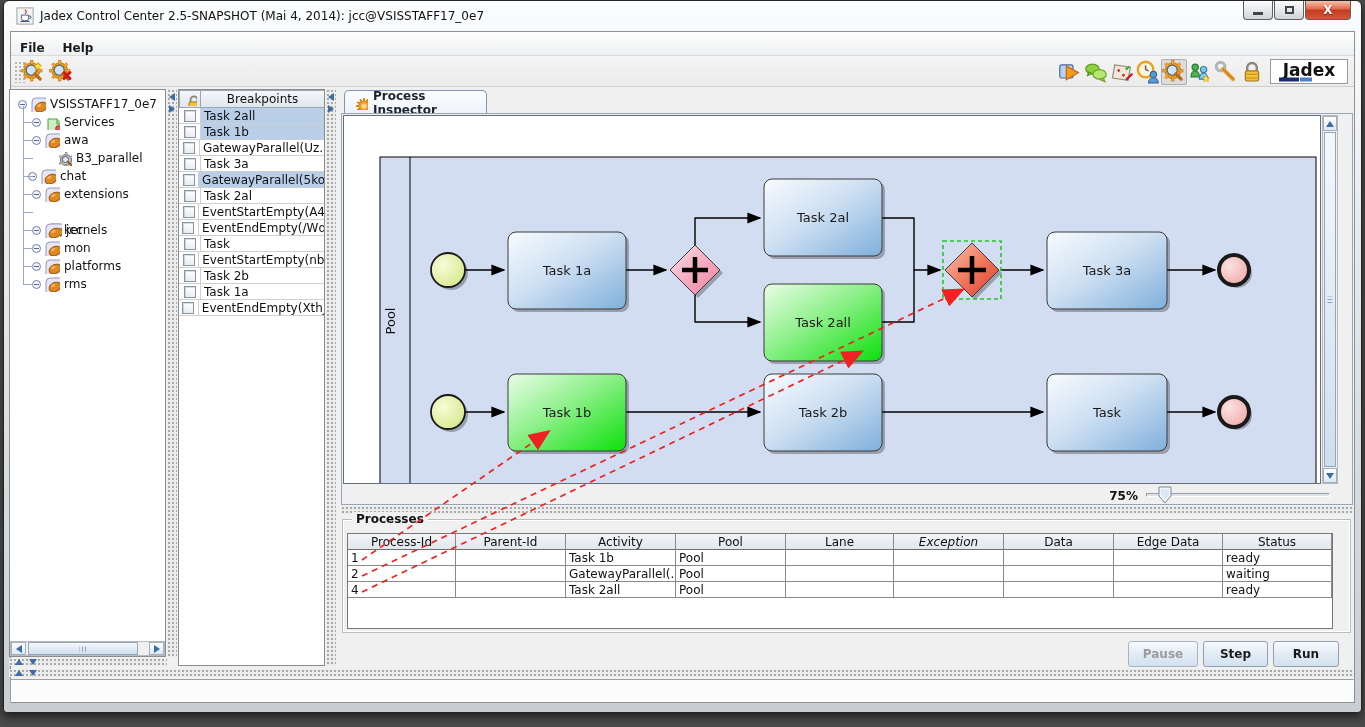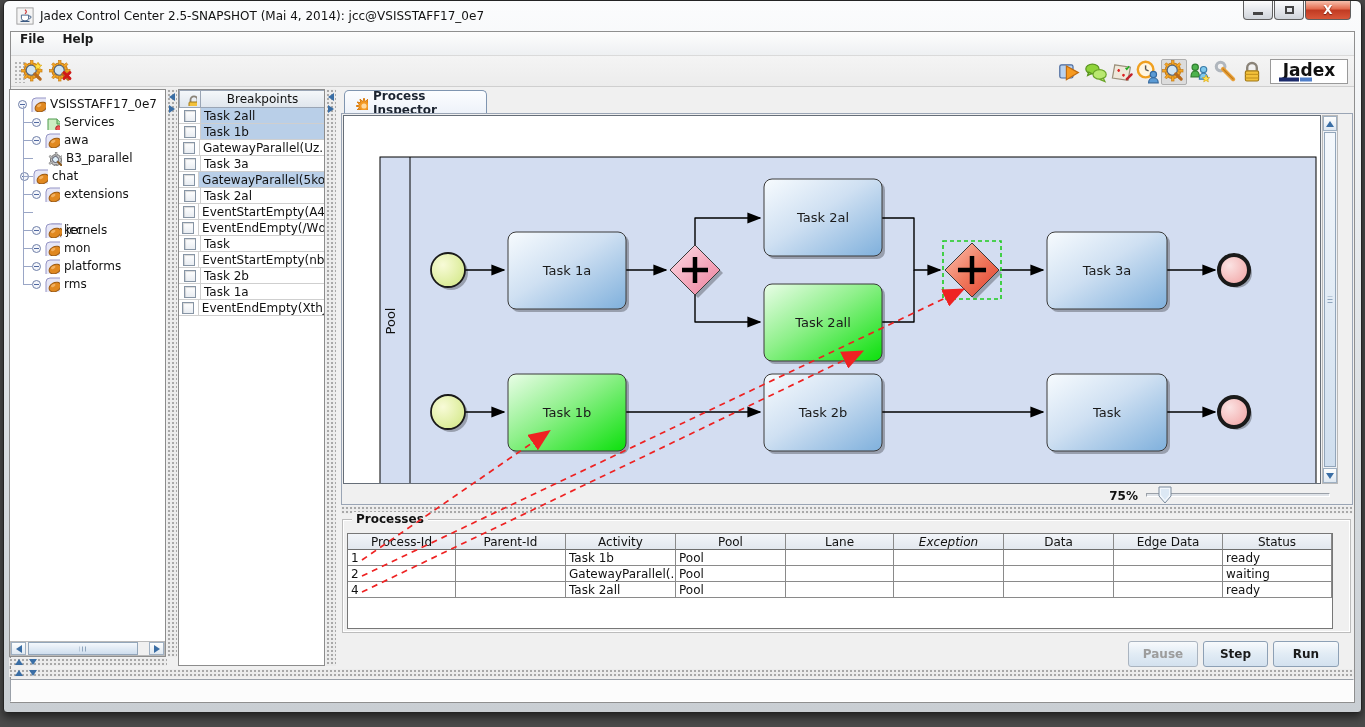--- a/index.html
+++ b/index.html
@@ -14,21 +14,21 @@
   .win-btns { top:1px; right:14px; display:flex; }
   .win-btn { width:30px; height:19px; border:1px solid #5f5f5f; border-top:none; border-radius:0 0 4px 4px;
     background:linear-gradient(#fdfdfd,#e8eaee 45%,#cfd4da); display:flex; align-items:center; justify-content:center;
     font-size:10px; color:#333; margin-left:1px; }
   .win-btn.close { width:46px; background:linear-gradient(#f7c0ad,#e2694c 45%,#c03a22 50%,#d9573a); color:#fff; font-weight:bold; font-size:12px; text-shadow:0 1px 1px #7c1d0d; }
   .glyph-min { width:10px; height:3px; background:#444; margin-top:6px; }
   .glyph-max { width:9px; height:8px; border:2px solid #444; }
 
   .client { left:10px; top:31px; width:1345px; height:672px; background:#f0f0f0; border:1px solid #8f8f8f; }
 
-  .menubar { left:11px; top:32px; width:1343px; height:24px; background:linear-gradient(#fdfdfd,#eef0f2); border-bottom:1px solid #dadada; display:flex; align-items:flex-start; }
+  .menubar { left:11px; top:32px; width:1343px; height:24px; background:linear-gradient(#fdfdfd,#eef0f2); border-bottom:1px solid #dadada; display:flex; align-items:flex-end; }
   .menu-item { padding:0 9px; font-size:12px; font-weight:bold; color:#1a1a1a; }
 
   .toolbar { left:11px; top:56px; width:1343px; height:31px; background:linear-gradient(#f4f4f4,#ececec); border-bottom:1px solid #cfcfcf; }
   .tb-grip { left:14px; top:61px; width:12px; height:22px;
     background-image:radial-gradient(circle,#b5b5b5 1px,transparent 1.2px); background-size:4px 4px; }
   .tb-icon { width:26px; height:26px; display:flex; align-items:center; justify-content:center; }
   .tb-icon.sel { background:#dcdcdc; border:1px solid #aeaeae; border-radius:2px; }
   .logo-box { left:1270px; top:59px; width:78px; height:25px; background:#fff; border:1px solid #9a9a9a; display:flex; align-items:center; justify-content:center; }
 
   
@@ -266,38 +266,38 @@
       <span class="toggle"></span>
       <span class="tree-ico">
         <svg width="15" height="15" viewBox="15">
           <rect x="1" y="1" width="18" height="18" rx="4" fill="#e7e7f6" stroke="#9595c5"></rect>
           <ellipse cx="10" cy="10" rx="6.2" ry="4.4" fill="#e08820" stroke="#9c5a10" transform="rotate(-28 10 10)"></ellipse>
           <ellipse cx="8.2" cy="8.4" rx="2.4" ry="1.4" fill="#f2b060" transform="rotate(-28 8.2 8.4)"></ellipse>
         </svg>
       </span>
       <span>awa</span>
     </div>
-    <div class="tree-row" style="left: 22px; top: 59px;">
+    <div class="tree-row" style="left: 32px; top: 59px;">
       <span style="width:11px; display:inline-block;"></span>
       <span class="tree-ico">
         <svg width="15" height="15" viewBox="15">
           <circle cx="9" cy="9" r="5.5" fill="#c9c9c9" stroke="#6e6e6e"></circle>
           <rect x="8.2" y="1.4" width="1.8" height="3" fill="#c9c9c9" stroke="#6e6e6e" stroke-width="0.5" transform="rotate(0 9 9)"></rect>
           <rect x="8.2" y="1.4" width="1.8" height="3" fill="#c9c9c9" stroke="#6e6e6e" stroke-width="0.5" transform="rotate(60 9 9)"></rect>
           <rect x="8.2" y="1.4" width="1.8" height="3" fill="#c9c9c9" stroke="#6e6e6e" stroke-width="0.5" transform="rotate(120 9 9)"></rect>
           <rect x="8.2" y="1.4" width="1.8" height="3" fill="#c9c9c9" stroke="#6e6e6e" stroke-width="0.5" transform="rotate(180 9 9)"></rect>
           <rect x="8.2" y="1.4" width="1.8" height="3" fill="#c9c9c9" stroke="#6e6e6e" stroke-width="0.5" transform="rotate(240 9 9)"></rect>
           <rect x="8.2" y="1.4" width="1.8" height="3" fill="#c9c9c9" stroke="#6e6e6e" stroke-width="0.5" transform="rotate(300 9 9)"></rect>
           <circle cx="8.5" cy="8.5" r="3" fill="#dff0fa" stroke="#556"></circle>
           <line x1="11" y1="11" x2="15.5" y2="15.5" stroke="#8a5a20" stroke-width="2" stroke-linecap="round"></line>
         </svg>
       </span>
       <span>B3_parallel</span>
     </div>
-    <div class="tree-row" style="left: 10px; top: 77px;">
+    <div class="tree-row" style="left: 18px; top: 77px;">
       <span class="toggle"></span>
       <span class="tree-ico">
         <svg width="15" height="15" viewBox="15">
           <rect x="1" y="1" width="18" height="18" rx="4" fill="#e7e7f6" stroke="#9595c5"></rect>
           <ellipse cx="10" cy="10" rx="6.2" ry="4.4" fill="#e08820" stroke="#9c5a10" transform="rotate(-28 10 10)"></ellipse>
           <ellipse cx="8.2" cy="8.4" rx="2.4" ry="1.4" fill="#f2b060" transform="rotate(-28 8.2 8.4)"></ellipse>
         </svg>
       </span>
       <span>chat</span>
     </div>

